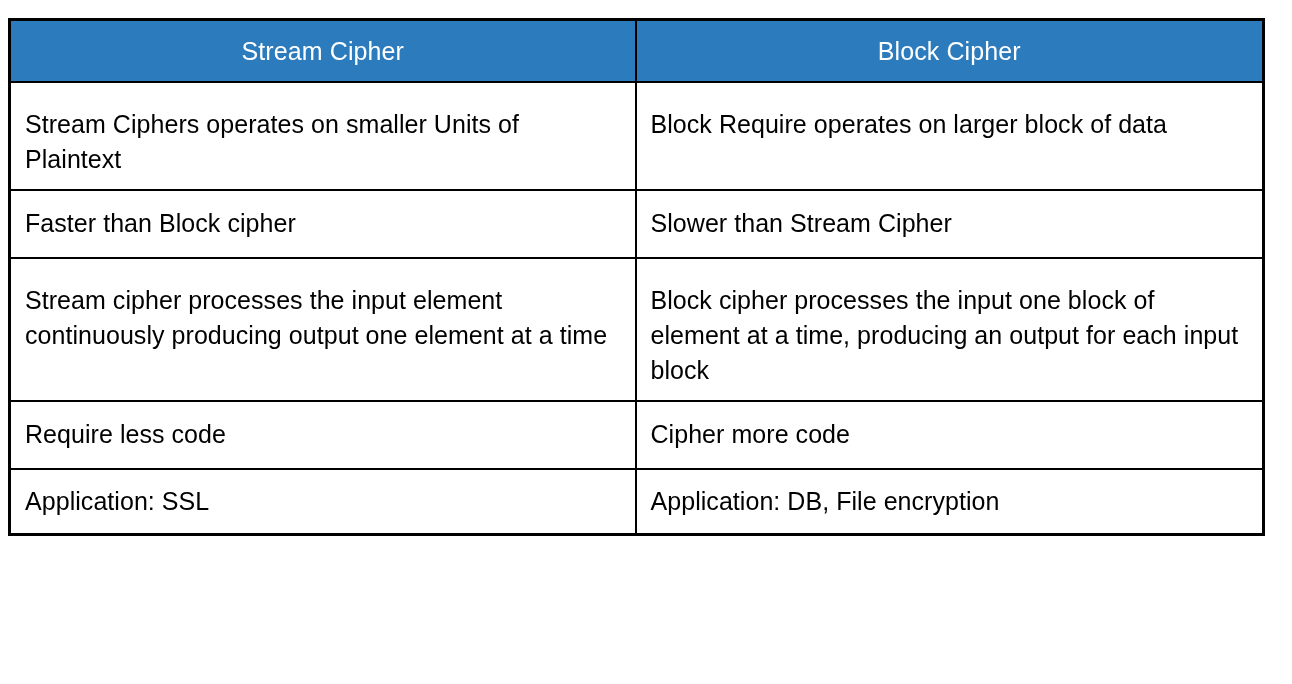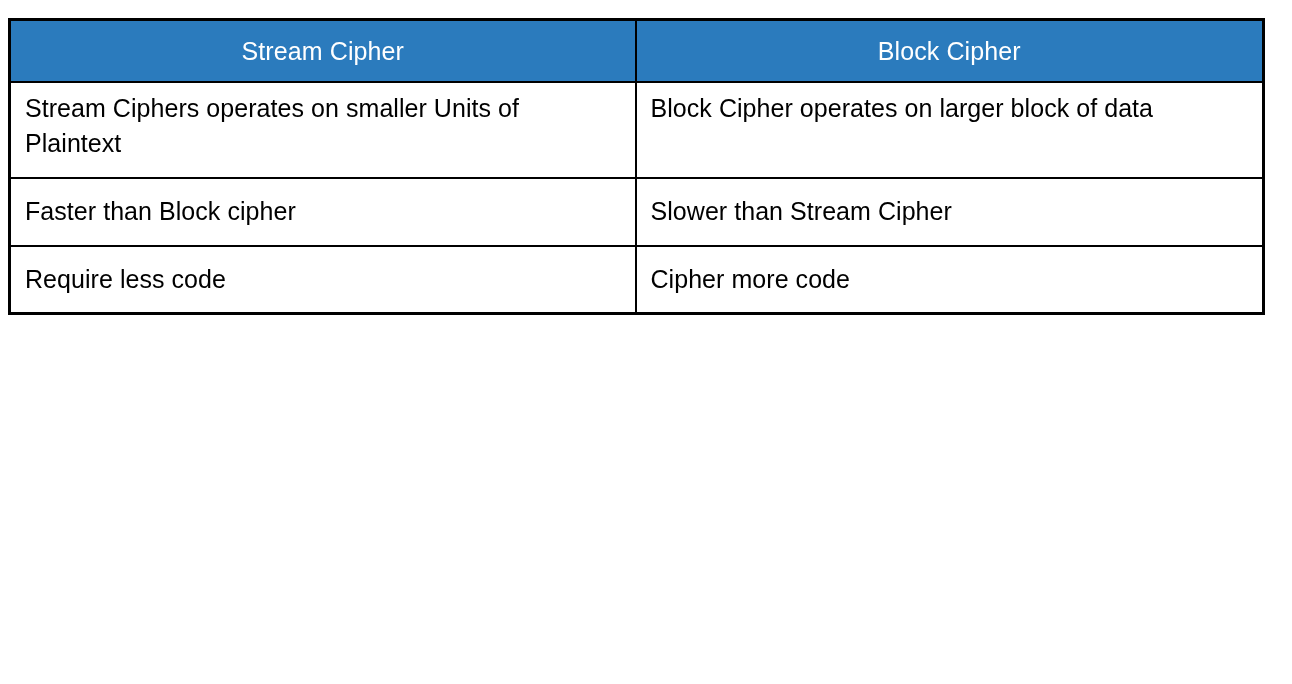--- a/index.html
+++ b/index.html
@@ -73,21 +73,21 @@
   tbody tr.r2 td { height: 68px; margin-top: 38px; }
   tbody tr.r3 td { height: 134px; }
   tbody tr.r4 td { height: 68px; }
   tbody tr.r5 td { height: 66px; }
   tbody tr.r6 td { height: 66px; }
   tbody tr.r7 td { height: 66px; }
 
   tbody tr.r1 td,
   tbody tr.r3 td {
     vertical-align: top;
-    padding-top: 8px;
+    padding-top: 24px;
   }
 </style>
 </head>
 <body>
 
 <div class="page">
   <div class="table-wrap">
     <table class="compare">
       <colgroup>
         <col class="c1">
@@ -95,26 +95,34 @@
       </colgroup>
       <thead>
         <tr>
           <th>Stream Cipher</th>
           <th>Block Cipher</th>
         </tr>
       </thead>
       <tbody>
         <tr class="r1">
           <td>Stream Ciphers operates on smaller Units of Plaintext</td>
-          <td>Block Cipher operates on larger block of data</td>
+          <td>Block Require operates on larger block of data</td>
         </tr>
         <tr class="r2">
           <td>Faster than Block cipher</td>
           <td>Slower than Stream Cipher</td>
         </tr>
+        <tr class="r3">
+          <td>Stream cipher processes the input element continuously producing output one element at a time</td>
+          <td>Block cipher processes the input one block of element at a time, producing an output for each input block</td>
+        </tr>
         <tr class="r4">
           <td>Require less code</td>
           <td>Cipher more code</td>
+        </tr>
+        <tr class="r7">
+          <td>Application: SSL</td>
+          <td>Application: DB, File encryption</td>
         </tr>
       </tbody>
     </table>
   </div>
 </div>
 
 </body></html>

